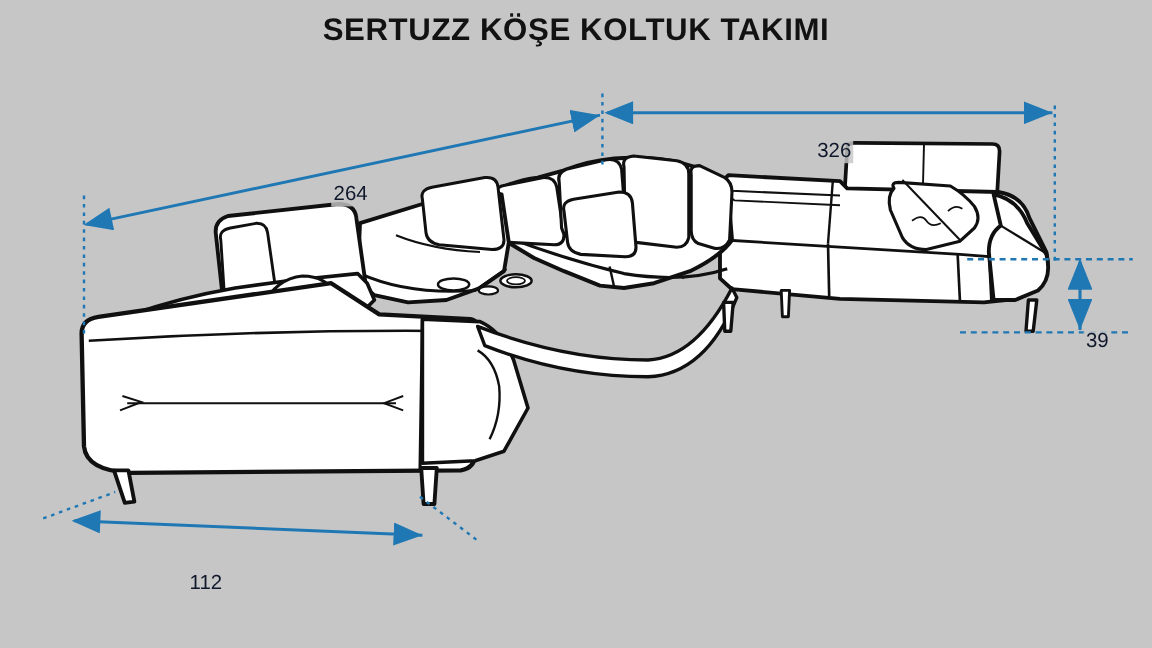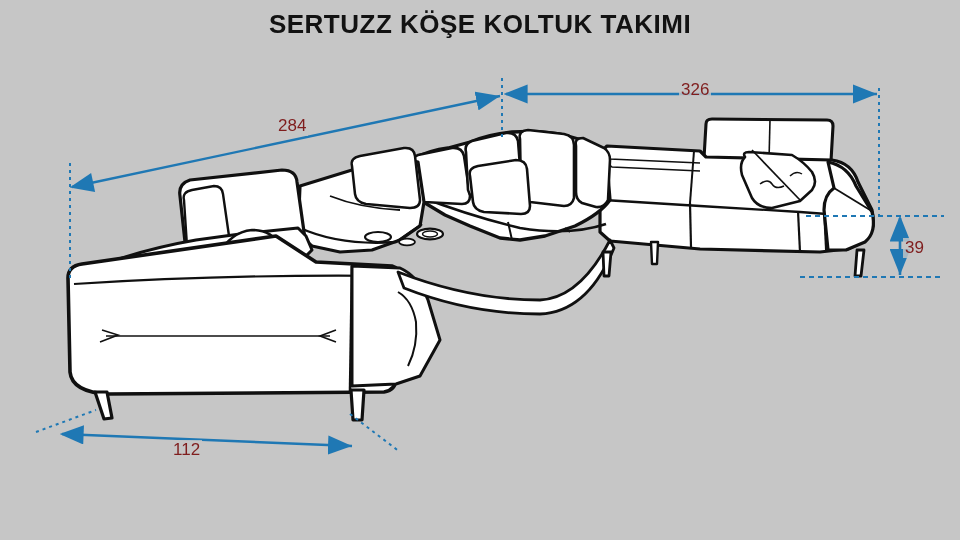--- a/index.html
+++ b/index.html
@@ -31,28 +31,29 @@
   #canvas {
     position: absolute;
     left: 0;
     top: 0;
   }
   .dimlabel {
     position: absolute;
     font-family: "Liberation Sans", sans-serif;
     font-size: 17px;
     font-weight: normal;
-    color: #7f1d1d;
+    color: #0f172a;
     background: rgba(198,198,198,0.82);
     padding: 0 2px;
     white-space: nowrap;
+    margin-top: 36px;
   }
   #lbl-382 { left: 276px; top: 116px; }
   #lbl-326 { left: 679px; top: 80px; }
-  #lbl-112 { left: 171px; top: 440px; }
+  #lbl-112 { left: 156px; top: 440px; }
   #lbl-45  { left: 903px; top: 238px; }
 </style>
 </head>
 <body>
 
 <div id="page">
 
   <div id="title">SERTUZZ KÖŞE KOLTUK TAKIMI</div>
 
   <svg id="canvas" width="960" height="540" viewBox="0 0 960 540">
@@ -273,18 +274,18 @@
       <line x1="72" y1="187" x2="500" y2="96" stroke="#1f78b4" stroke-width="2.4" marker-start="url(#arrL)" marker-end="url(#arrR)"></line>
 
       <line x1="506" y1="94" x2="877" y2="94" stroke="#1f78b4" stroke-width="2.4" marker-start="url(#arrL)" marker-end="url(#arrR)"></line>
 
       <line x1="62" y1="434" x2="352" y2="446" stroke="#1f78b4" stroke-width="2.4" marker-start="url(#arrL)" marker-end="url(#arrR)"></line>
 
       <line x1="900" y1="218" x2="900" y2="275" stroke="#1f78b4" stroke-width="2.6" marker-start="url(#arrL)" marker-end="url(#arrR)"></line>
     </g>
   </svg>
 
-  <div class="dimlabel" id="lbl-382">284</div>
+  <div class="dimlabel" id="lbl-382">264</div>
   <div class="dimlabel" id="lbl-326">326</div>
   <div class="dimlabel" id="lbl-112">112</div>
   <div class="dimlabel" id="lbl-45">39</div>
 
 </div>
 
 </body></html>

